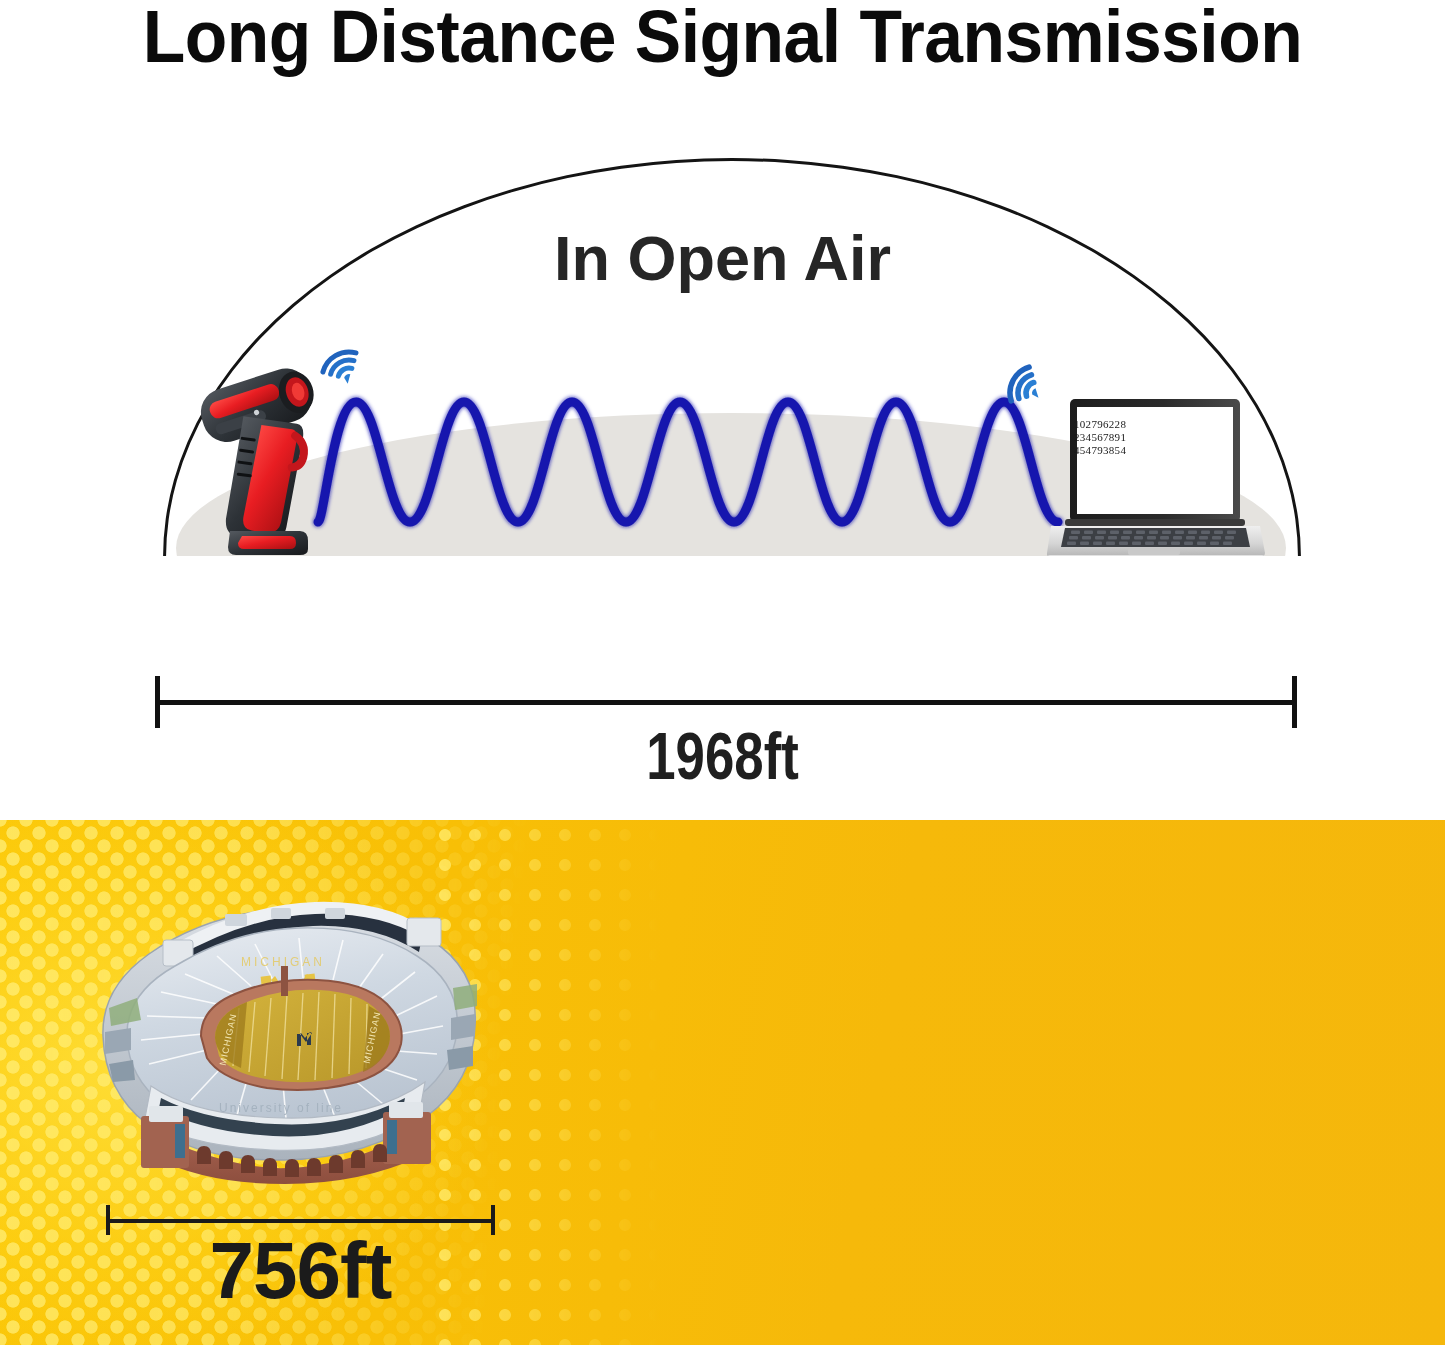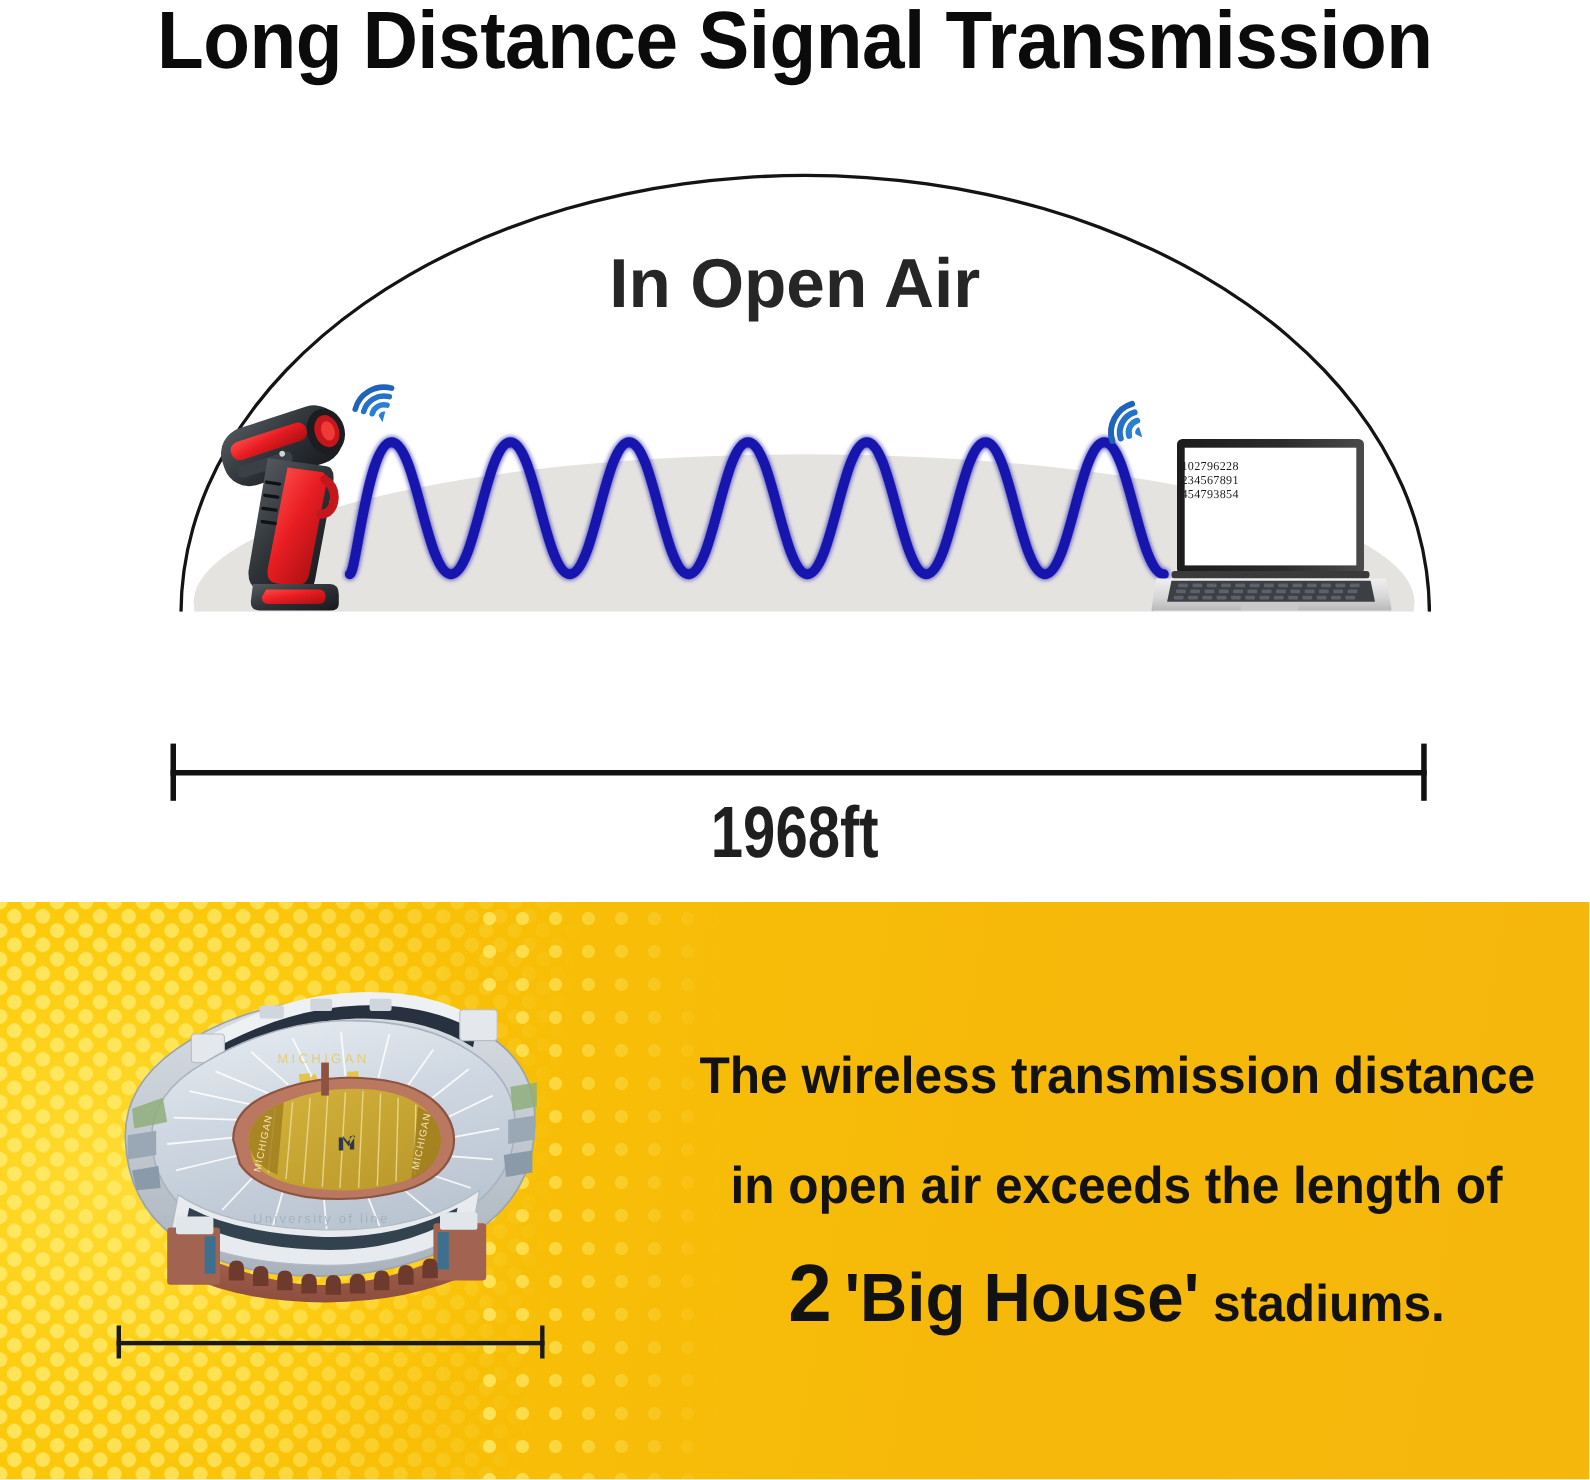--- a/index.html
+++ b/index.html
@@ -209,21 +209,21 @@
     width: 230px; height: 525px;
     background-image: radial-gradient(circle at 50% 50%, rgba(255,236,110,0.9) 26%, rgba(255,236,110,0) 30%);
     background-size: 30px 30px;
     -webkit-mask-image: linear-gradient(90deg, rgba(0,0,0,0.9) 0%, rgba(0,0,0,0) 100%);
     mask-image: linear-gradient(90deg, rgba(0,0,0,0.9) 0%, rgba(0,0,0,0) 100%);
   }
 
   
   #stadium {
     position: absolute;
-    left: 86px;
+    left: 75px;
     top: 48px;
     width: 420px;
     height: 320px;
   }
   #stadium svg { display:block; width:420px; height:320px; }
 
   
   #dimension-stadium {
     position: absolute;
     left: 106px;
@@ -621,23 +621,15 @@
       <path d="M378 120 L402 116 L402 138 L380 142 Z" fill="#8fae7b" opacity="0.85"></path>
     </svg>
   </div>
 
   <div id="dimension-stadium">
     <div class="dim-cap-sm left"></div>
     <div class="dim-line-sm"></div>
     <div class="dim-cap-sm right"></div>
   </div>
 
-
-  <div id="caption-block">
-    <div class="caption-line">The wireless transmission distance</div>
-    <div class="caption-line">in open air exceeds the length of</div>
-    <div class="caption-line" id="caption-line-3">
-      <span class="big-count">2</span>
-      <span class="big-house">'Big House'</span>
-      <span class="stadiums-word">stadiums.</span>
-    </div>
-  </div>
+  <div id="distance-stadium-label">756ft</div>
+
 </div>
 
 </body></html>

